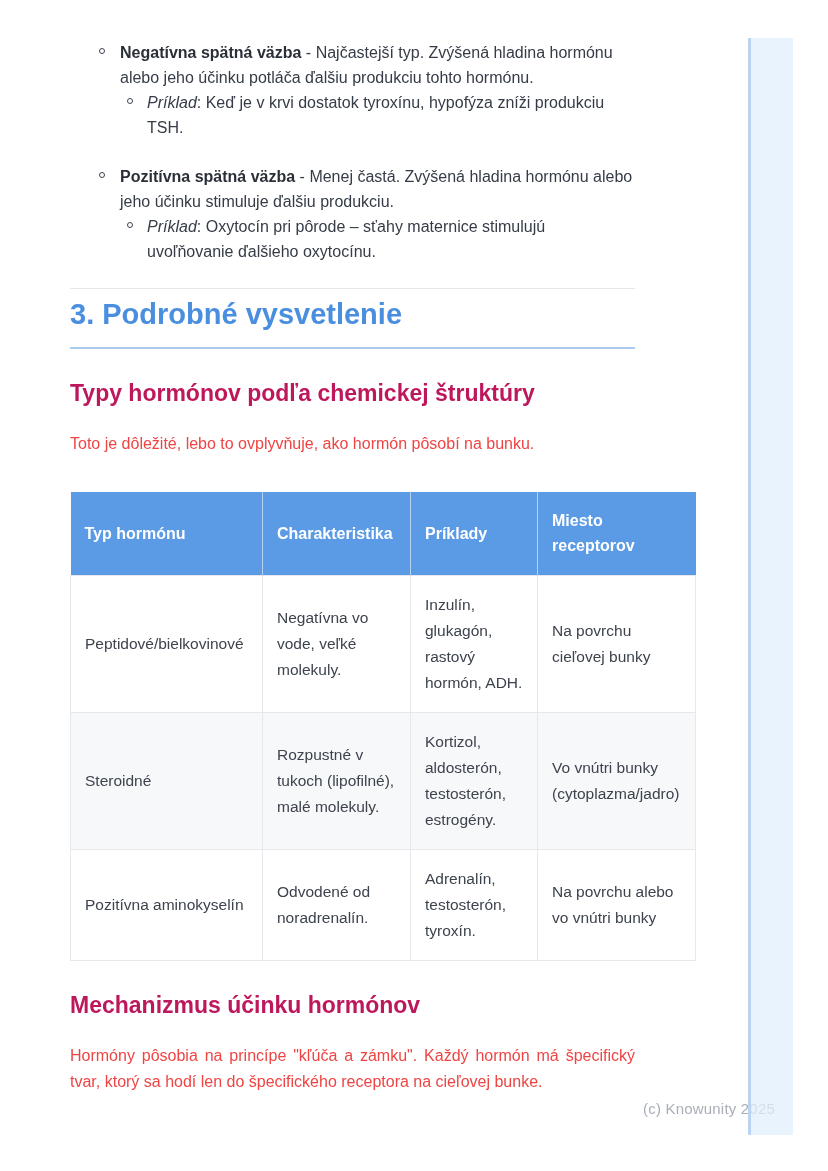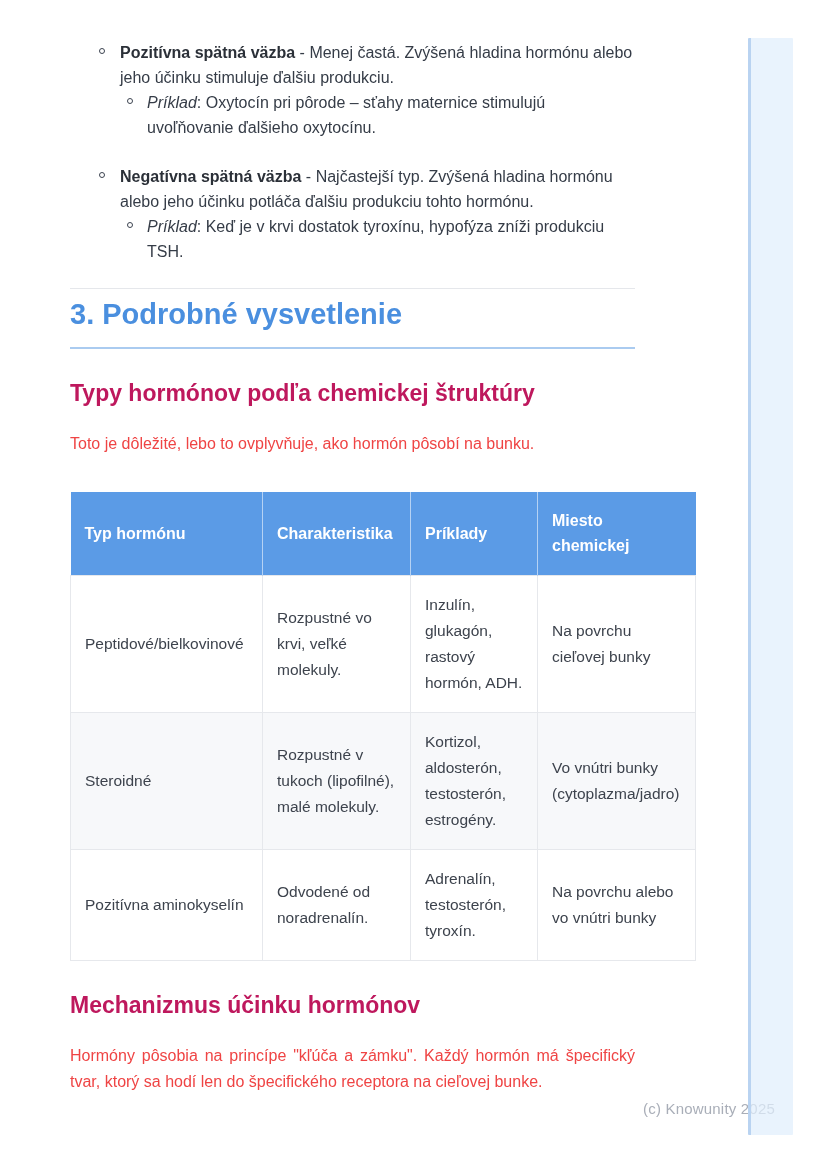--- a/index.html
+++ b/index.html
@@ -143,37 +143,37 @@
 </style>
 </head>
 <body>
 
 <div class="content">
 
   <ul class="outer">
     <li>
       <div class="li-1">
         <span class="marker"></span>
-        <strong>Pozitívna spätná väzba</strong><span> - Menej častá. Zvýšená hladina hormónu alebo jeho účinku stimuluje ďalšiu produkciu.</span>
+        <strong>Negatívna spätná väzba</strong><span> - Najčastejší typ. Zvýšená hladina hormónu alebo jeho účinku potláča ďalšiu produkciu tohto hormónu.</span>
         <ul class="inner">
           <li class="li-2">
             <span class="marker"></span>
-            <em>Príklad</em><span>: Oxytocín pri pôrode – sťahy maternice stimulujú uvoľňovanie ďalšieho oxytocínu.</span>
+            <em>Príklad</em><span>: Keď je v krvi dostatok tyroxínu, hypofýza zníži produkciu TSH.</span>
           </li>
         </ul>
       </div>
     </li>
     <li>
       <div class="li-1">
         <span class="marker"></span>
-        <strong>Negatívna spätná väzba</strong><span> - Najčastejší typ. Zvýšená hladina hormónu alebo jeho účinku potláča ďalšiu produkciu tohto hormónu.</span>
+        <strong>Pozitívna spätná väzba</strong><span> - Menej častá. Zvýšená hladina hormónu alebo jeho účinku stimuluje ďalšiu produkciu.</span>
         <ul class="inner">
           <li class="li-2">
             <span class="marker"></span>
-            <em>Príklad</em><span>: Keď je v krvi dostatok tyroxínu, hypofýza zníži produkciu TSH.</span>
+            <em>Príklad</em><span>: Oxytocín pri pôrode – sťahy maternice stimulujú uvoľňovanie ďalšieho oxytocínu.</span>
           </li>
         </ul>
       </div>
     </li>
   </ul>
 
   <hr class="divider">
 
   <h1 class="section-title">3. Podrobné vysvetlenie</h1>
 
@@ -186,27 +186,27 @@
         <col class="c1">
         <col class="c2">
         <col class="c3">
         <col class="c4">
       </colgroup>
     <thead>
       <tr>
         <th>Typ hormónu</th>
         <th>Charakteristika</th>
         <th>Príklady</th>
-        <th>Miesto chemickej</th>
+        <th>Miesto receptorov</th>
       </tr>
     </thead>
     <tbody>
       <tr>
         <td>Peptidové/bielkovinové</td>
-        <td>Rozpustné vo krvi, veľké molekuly.</td>
+        <td>Negatívna vo vode, veľké molekuly.</td>
         <td>Inzulín, glukagón, rastový hormón, ADH.</td>
         <td>Na povrchu cieľovej bunky</td>
       </tr>
       <tr class="alt">
         <td>Steroidné</td>
         <td>Rozpustné v tukoch (lipofilné), malé molekuly.</td>
         <td>Kortizol, aldosterón, testosterón, estrogény.</td>
         <td>Vo vnútri bunky (cytoplazma/jadro)</td>
       </tr>
       <tr>

